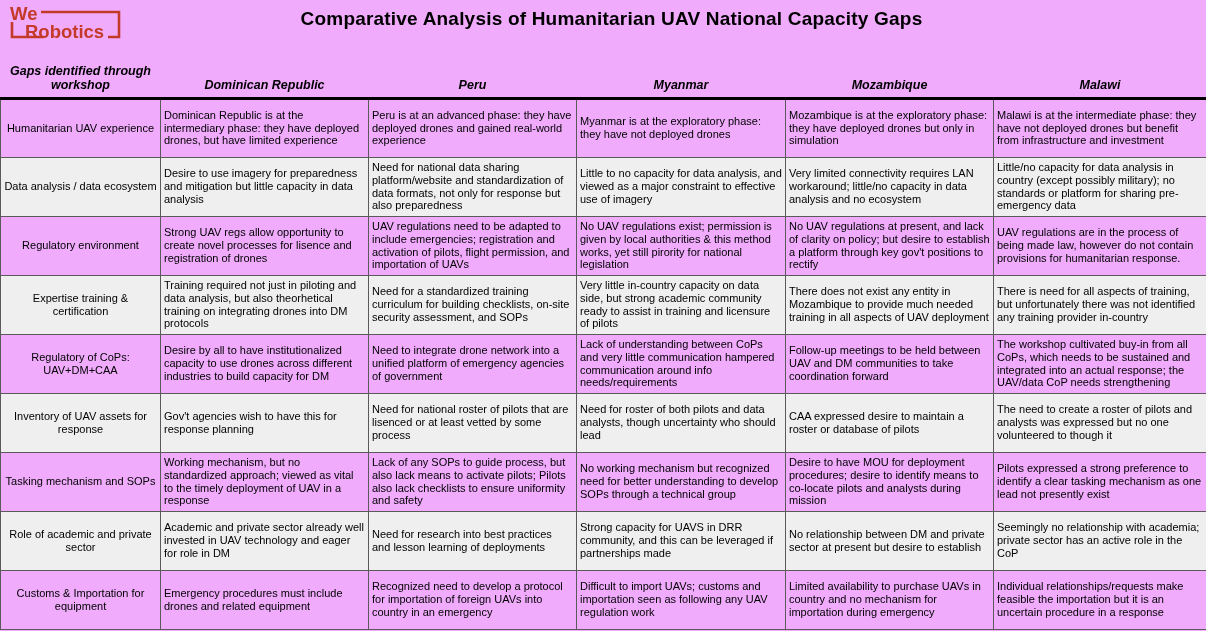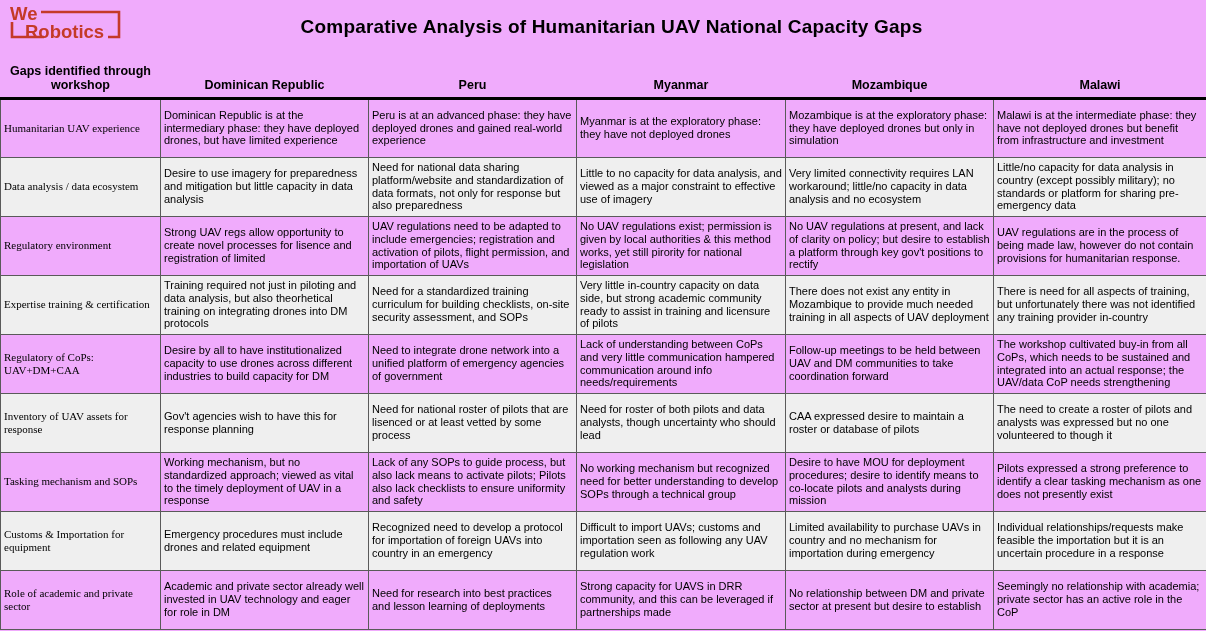--- a/index.html
+++ b/index.html
@@ -5,41 +5,41 @@
   html,body{margin:0;padding:0;background:#fff;}
   .page{
     width:1206px;height:631px;position:relative;overflow:hidden;
     background:#f0abfc;color:#000;
     font-family:"Liberation Sans","DejaVu Sans",sans-serif;
   }
   
   .logo{position:absolute;top:5px;left:8px;width:125px;height:42px;}
   
   .title{
-    position:absolute;top:8px;left:0;right:0;margin:8px;
+    position:absolute;top:8px;left:0;right:0;margin:0;
     text-align:center;font-size:19px;font-weight:bold;letter-spacing:.2px;padding-left:17px;
   }
   
   .gaps-table{
     position:absolute;top:58px;left:0;width:1206px;
     border-collapse:collapse;table-layout:fixed;
   }
   .gaps-table thead th{
     font-size:12.5px;font-weight:bold;text-align:center;vertical-align:bottom;
-    padding:0 3px 4px 3px;border-bottom:3px solid #000;line-height:1.15;
+    padding:0 3px 4px 3px;border-bottom:3px solid #000;line-height:1.15;font-style:italic;
   }
   .gaps-table thead tr{height:40px;}
   .gaps-table tbody tr{height:59px;}
   .gaps-table tbody tr:nth-child(even){background:#efefef;}
   .gaps-table tbody td{
     border:1px solid #5a5a5a;
     font-size:11px;line-height:1.17;vertical-align:middle;
     padding:1px 3px;word-wrap:break-word;
   }
-  .gaps-table td.gap-cell{text-align:left;font-family:Liberation Serif, serif;}
+  .gaps-table td.gap-cell{text-align:center;}
   .gaps-table td.data-cell{text-align:left;}
 </style>
 </head>
 <body>
 
 <div class="page">
 
   <svg class="logo" width="125" height="42" viewBox="0 0 125 42">
     <path d="M33 7 H111 V32 H100" fill="none" stroke="#c43a28" stroke-width="2.6"></path>
     <path d="M4 17 V32 H36" fill="none" stroke="#c43a28" stroke-width="2.6"></path>
@@ -82,21 +82,21 @@
         <tr>
           <td class="gap-cell">Data analysis / data ecosystem</td>
           <td class="data-cell">Desire to use imagery for preparedness and mitigation but little capacity in data analysis</td>
           <td class="data-cell">Need for national data sharing platform/website and standardization of data formats, not only for response but also preparedness</td>
           <td class="data-cell">Little to no capacity for data analysis, and viewed as a major constraint to effective use of imagery</td>
           <td class="data-cell">Very limited connectivity requires LAN workaround; little/no capacity in data analysis and no ecosystem</td>
           <td class="data-cell">Little/no capacity for data analysis in country (except possibly military); no standards or platform for sharing pre-emergency data</td>
         </tr>
         <tr>
           <td class="gap-cell">Regulatory environment</td>
-          <td class="data-cell">Strong UAV regs allow opportunity to create novel processes for lisence and registration of limited</td>
+          <td class="data-cell">Strong UAV regs allow opportunity to create novel processes for lisence and registration of drones</td>
           <td class="data-cell">UAV regulations need to be adapted to include emergencies; registration and activation of pilots, flight permission, and importation of UAVs</td>
           <td class="data-cell">No UAV regulations exist; permission is given by local authorities &amp; this method works, yet still pirority for national legislation</td>
           <td class="data-cell">No UAV regulations at present, and lack of clarity on policy; but desire to establish a platform through key gov't positions to rectify</td>
           <td class="data-cell">UAV regulations are in the process of being made law, however do not contain provisions for humanitarian response.</td>
         </tr>
         <tr>
           <td class="gap-cell">Expertise training &amp; certification</td>
           <td class="data-cell">Training required not just in piloting and data analysis, but also theorhetical training on integrating drones into DM protocols</td>
           <td class="data-cell">Need for a standardized training curriculum for building checklists, on-site security assessment, and SOPs</td>
           <td class="data-cell">Very little in-country capacity on data side, but strong academic community ready to assist in training and licensure of pilots</td>
@@ -118,34 +118,34 @@
           <td class="data-cell">Need for roster of both pilots and data analysts, though uncertainty who should lead</td>
           <td class="data-cell">CAA expressed desire to maintain a roster or database of pilots</td>
           <td class="data-cell">The need to create a roster of pilots and analysts was expressed but no one volunteered to though it</td>
         </tr>
         <tr>
           <td class="gap-cell">Tasking mechanism and SOPs</td>
           <td class="data-cell">Working mechanism, but no standardized approach; viewed as vital to the timely deployment of UAV in a response</td>
           <td class="data-cell">Lack of any SOPs to guide process, but also lack means to activate pilots; Pilots also lack checklists to ensure uniformity and safety</td>
           <td class="data-cell">No working mechanism but recognized need for better understanding to develop SOPs through a technical group</td>
           <td class="data-cell">Desire to have MOU for deployment procedures; desire to identify means to co-locate pilots and analysts during mission</td>
-          <td class="data-cell">Pilots expressed a strong preference to identify a clear tasking mechanism as one does not presently exist</td>
+          <td class="data-cell">Pilots expressed a strong preference to identify a clear tasking mechanism as one lead not presently exist</td>
+        </tr>
+        <tr>
+          <td class="gap-cell">Role of academic and private sector</td>
+          <td class="data-cell">Academic and private sector already well invested in UAV technology and eager for role in DM</td>
+          <td class="data-cell">Need for research into best practices and lesson learning of deployments</td>
+          <td class="data-cell">Strong capacity for UAVS in DRR community, and this can be leveraged if partnerships made</td>
+          <td class="data-cell">No relationship between DM and private sector at present but desire to establish</td>
+          <td class="data-cell">Seemingly no relationship with academia; private sector has an active role in the CoP</td>
         </tr>
         <tr>
           <td class="gap-cell">Customs &amp; Importation for equipment</td>
           <td class="data-cell">Emergency procedures must include drones and related equipment</td>
           <td class="data-cell">Recognized need to develop a protocol for importation of foreign UAVs into country in an emergency</td>
           <td class="data-cell">Difficult to import UAVs; customs and importation seen as following any UAV regulation work</td>
           <td class="data-cell">Limited availability to purchase UAVs in country and no mechanism for importation during emergency</td>
           <td class="data-cell">Individual relationships/requests make feasible the importation but it is an uncertain procedure in a response</td>
         </tr>
-        <tr>
-          <td class="gap-cell">Role of academic and private sector</td>
-          <td class="data-cell">Academic and private sector already well invested in UAV technology and eager for role in DM</td>
-          <td class="data-cell">Need for research into best practices and lesson learning of deployments</td>
-          <td class="data-cell">Strong capacity for UAVS in DRR community, and this can be leveraged if partnerships made</td>
-          <td class="data-cell">No relationship between DM and private sector at present but desire to establish</td>
-          <td class="data-cell">Seemingly no relationship with academia; private sector has an active role in the CoP</td>
-        </tr>
       </tbody>
   </table>
 
 </div>
 
 </body></html>

